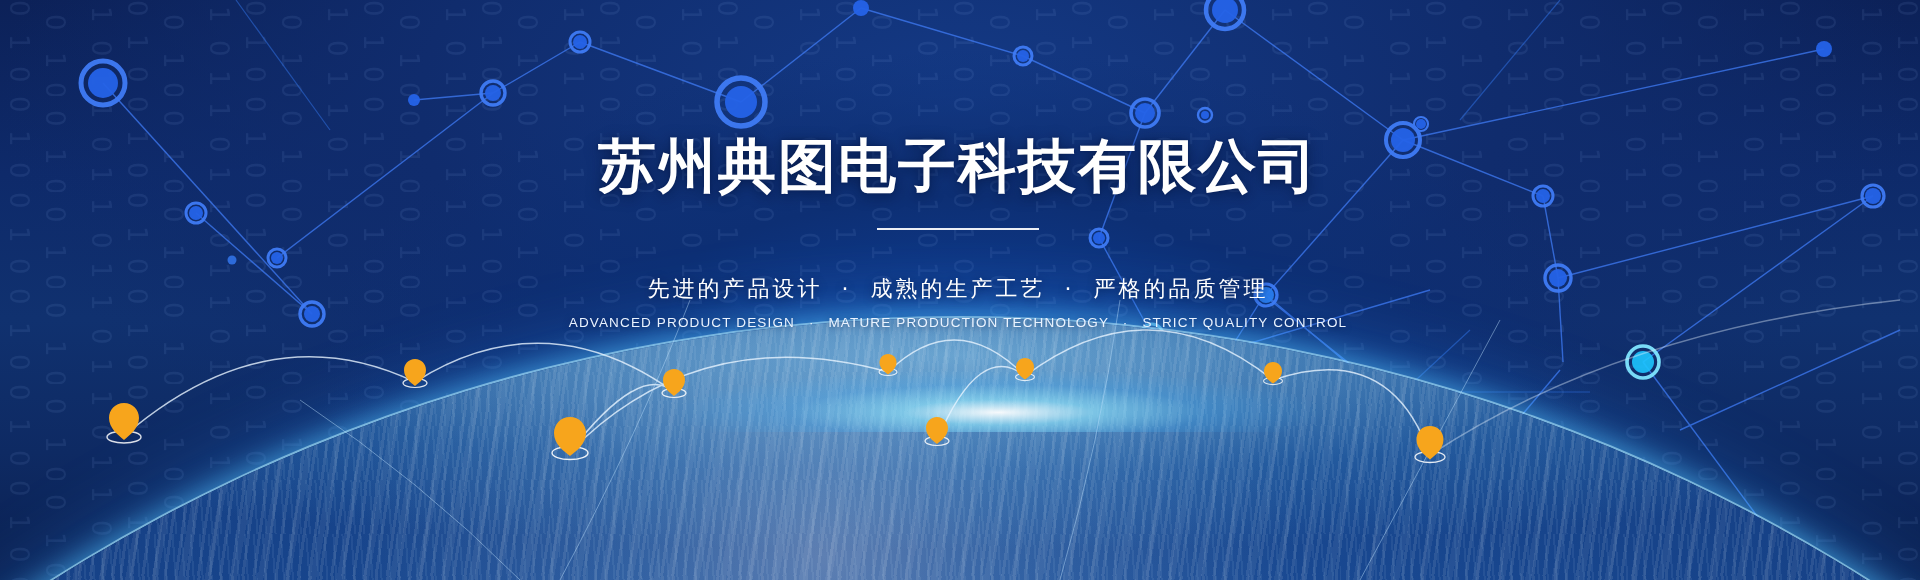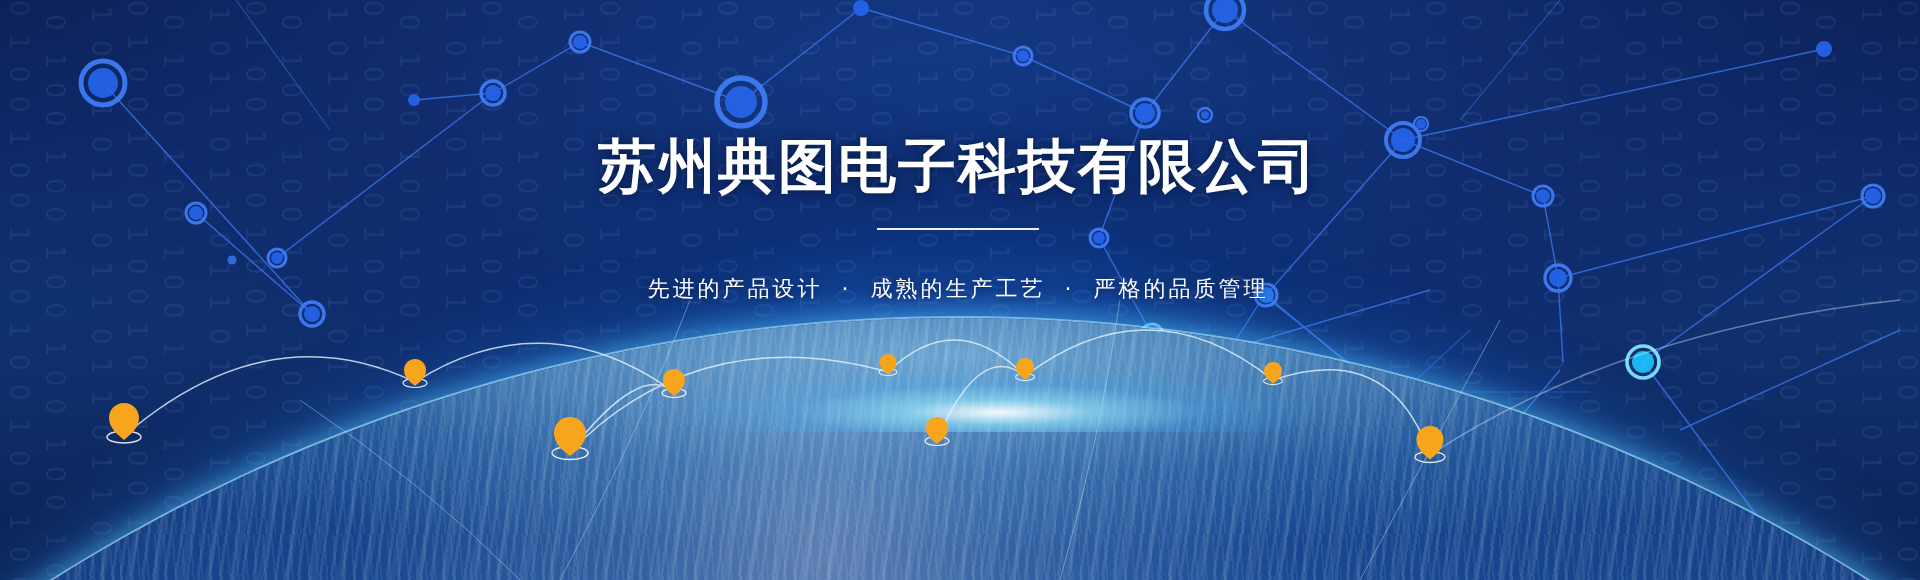--- a/index.html
+++ b/index.html
@@ -305,15 +305,22 @@
   <div class="content">
     <h1 class="title">苏州典图电子科技有限公司</h1>
     <div class="divider"></div>
     <p class="sub-cn">
       <span>先进的产品设计</span>
       <span class="sep">·</span>
       <span>成熟的生产工艺</span>
       <span class="sep">·</span>
       <span>严格的品质管理</span>
     </p>
+    <p class="sub-en">
+      <span>ADVANCED PRODUCT DESIGN</span>
+      <span class="sep">·</span>
+      <span>MATURE PRODUCTION TECHNOLOGY</span>
+      <span class="sep">·</span>
+      <span>STRICT QUALITY CONTROL</span>
+    </p>
   </div>
 
 </div>
 
 </body></html>

